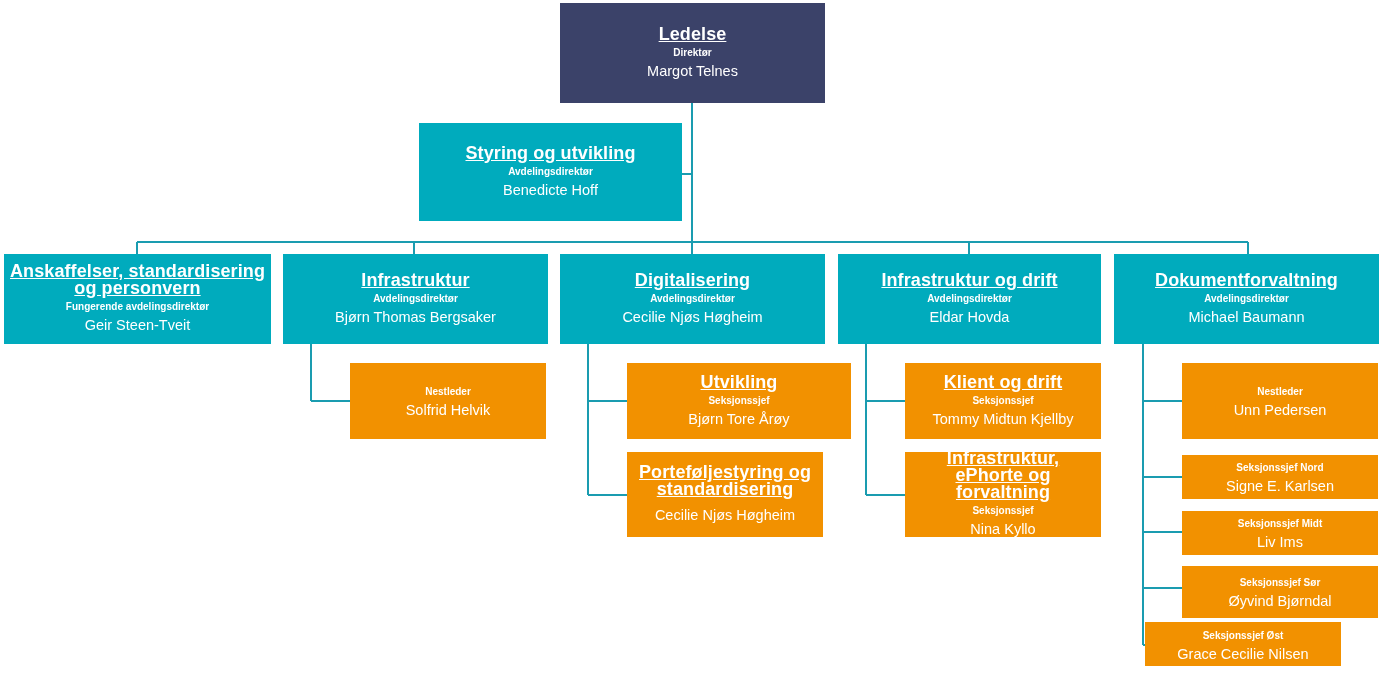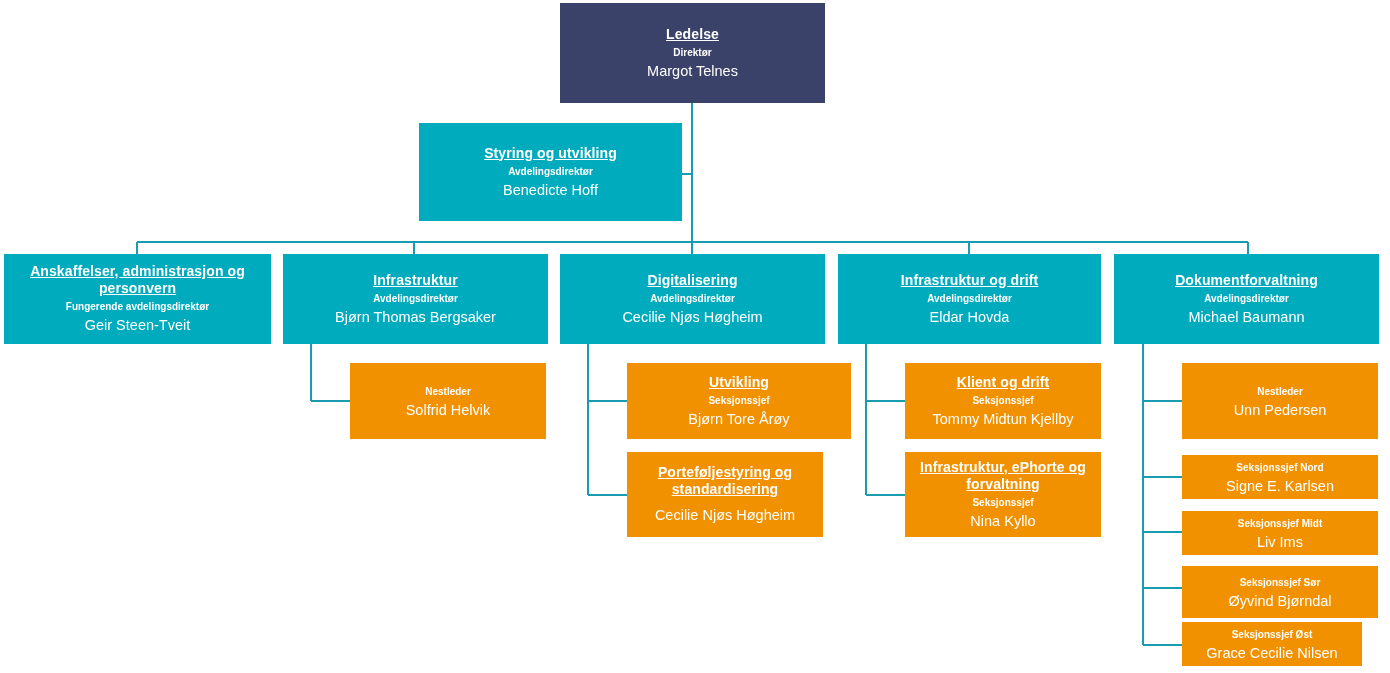--- a/index.html
+++ b/index.html
@@ -41,21 +41,21 @@
   }
   .node.dept {
     background: #00abbd;
   }
   .node.sub {
     background: #f29100;
   }
   .node-title {
     font-weight: bold;
     text-decoration: underline;
-    font-size: 14px;
+    font-size: 18px;
     line-height: 17px;
     letter-spacing: 0.1px;
   }
   .node-role {
     font-weight: bold;
     font-size: 10px;
     line-height: 19px;
   }
   .node-name {
     font-weight: normal;
@@ -112,21 +112,21 @@
     <div class="node-name">Margot Telnes</div>
   </div>
 
   <div class="node dept" style="left:419px; top:123px; width:263px; height:98px;">
     <div class="node-title">Styring og utvikling</div>
     <div class="node-role">Avdelingsdirektør</div>
     <div class="node-name">Benedicte Hoff</div>
   </div>
 
   <div class="node dept" style="left:4px; top:254px; width:267px; height:90px;">
-    <div class="node-title">Anskaffelser, administrasjon og personvern</div>
+    <div class="node-title">Anskaffelser, standardisering og personvern</div>
     <div class="node-role">Fungerende avdelingsdirektør</div>
     <div class="node-name">Geir Steen-Tveit</div>
   </div>
 
   <div class="node dept" style="left:283px; top:254px; width:265px; height:90px;">
     <div class="node-title">Infrastruktur</div>
     <div class="node-role">Avdelingsdirektør</div>
     <div class="node-name">Bjørn Thomas Bergsaker</div>
   </div>
 
@@ -190,18 +190,18 @@
   <div class="node sub" style="left:1182px; top:511px; width:196px; height:44px;">
     <div class="node-role">Seksjonssjef Midt</div>
     <div class="node-name">Liv Ims</div>
   </div>
 
   <div class="node sub" style="left:1182px; top:566px; width:196px; height:52px;">
     <div class="node-role">Seksjonssjef Sør</div>
     <div class="node-name">Øyvind Bjørndal</div>
   </div>
 
-  <div class="node sub" style="left:1182px; top:622px; width:180px; height:44px;">
+  <div class="node sub" style="left:1145px; top:622px; width:196px; height:44px;justify-content:space-between;">
     <div class="node-role">Seksjonssjef Øst</div>
     <div class="node-name">Grace Cecilie Nilsen</div>
   </div>
 
 </div>
 
 </body></html>

